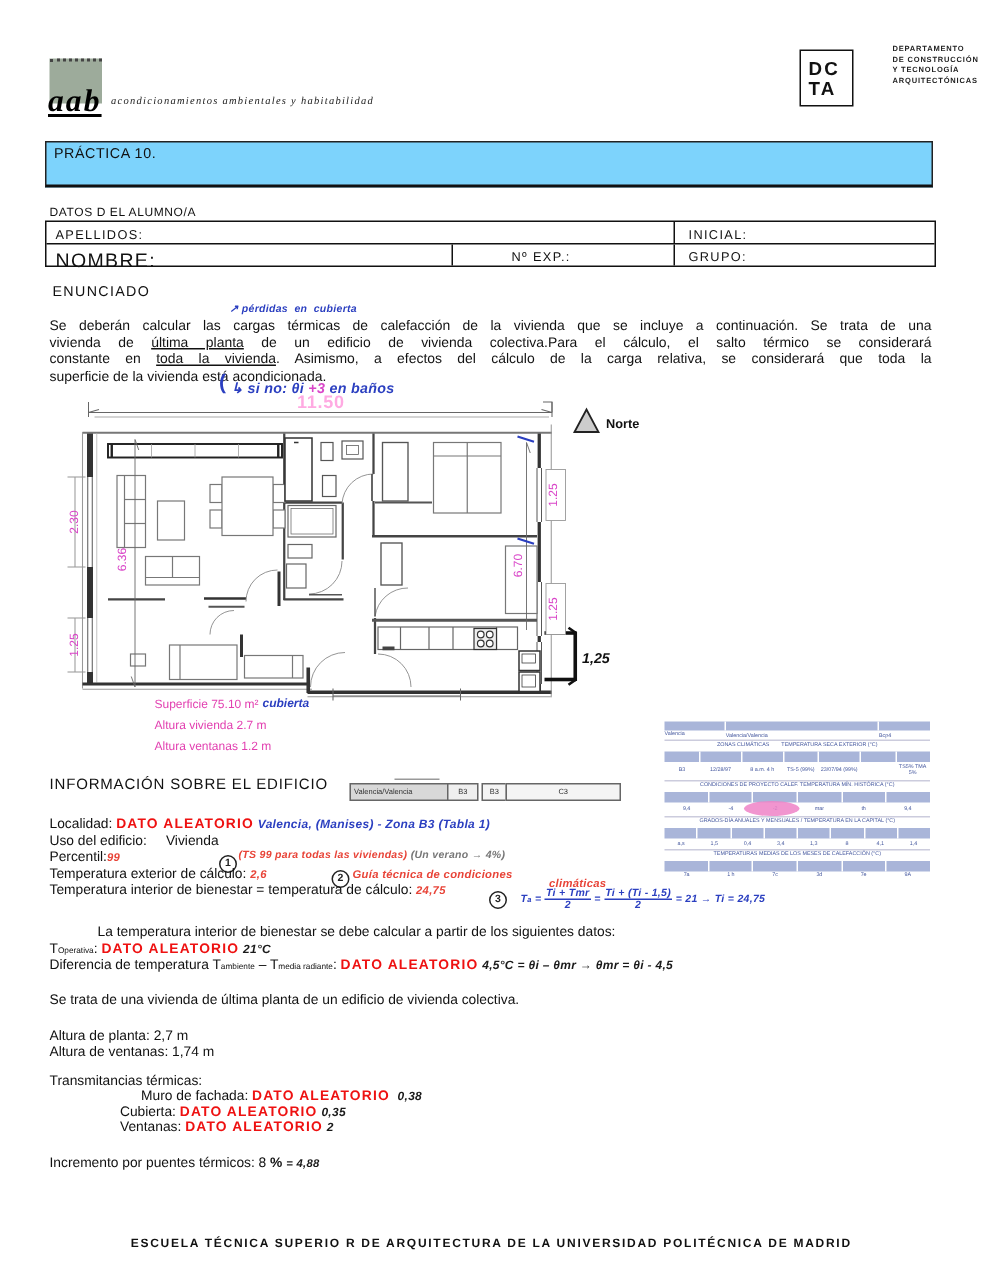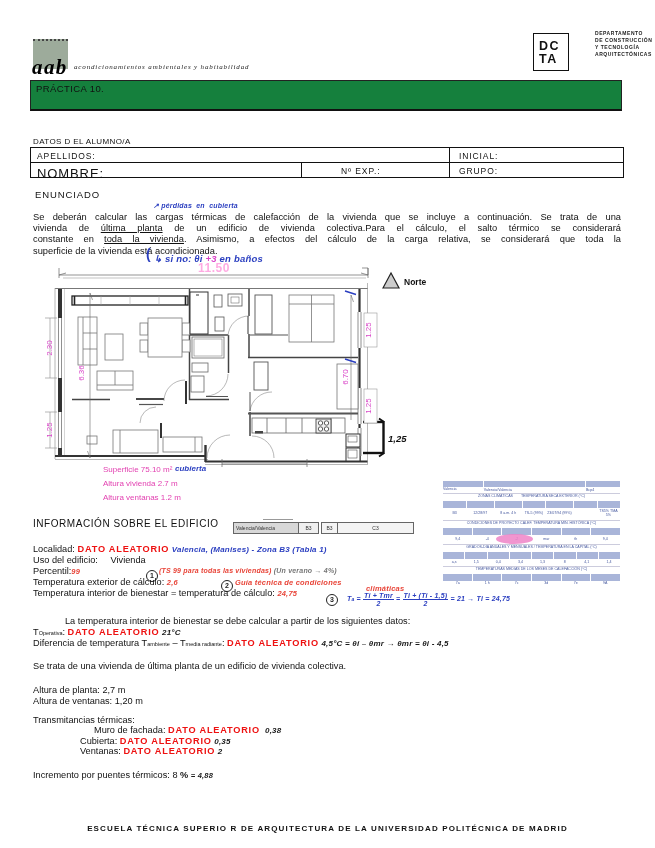--- a/index.html
+++ b/index.html
@@ -12,30 +12,30 @@
   .hwk{color:#1a1a1a;}
   .hw{font-style:italic;font-weight:bold;letter-spacing:0.2px;}
   .circ{width:10px;height:10px;border:1.2px solid #222;border-radius:50%;
         font-size:7px;line-height:10px;text-align:center;color:#222;font-style:normal;font-weight:bold;}
 </style>
 </head>
 <body>
 
 <div class="abs" style="left:33px;top:39px;width:35px;height:28px;background:#9dab9b;border-top:2px dotted #444;"></div>
 
-<div class="abs" style="left:32px;top:55px;font-family:'Liberation Serif',serif;font-style:italic;font-weight:bold;font-size:21px;color:#000;letter-spacing:1.4px;">aab</div>
+<div class="abs" style="left:32px;top:55px;font-family:'Liberation Serif',serif;font-style:italic;font-weight:bold;font-size:21px;color:#000;letter-spacing:1.4px;text-decoration:underline;">aab</div>
 
 <div class="abs" style="left:74px;top:63px;font-family:'Liberation Serif',serif;font-style:italic;font-size:7px;color:#222;letter-spacing:0.85px;">acondicionamientos ambientales y habitabilidad</div>
 
 <div class="abs" style="left:533px;top:33px;width:34px;height:36px;border:1.6px solid #111;"></div>
 <div class="abs" style="left:539px;top:40px;font-size:12.5px;font-weight:bold;letter-spacing:1.5px;line-height:12.5px;color:#111;">DC<br>TA</div>
 
 <div class="abs" style="left:595px;top:30px;font-size:5px;font-weight:bold;letter-spacing:0.55px;line-height:6.9px;color:#222;">DEPARTAMENTO<br>DE CONSTRUCCIÓN<br>Y TECNOLOGÍA<br>ARQUITECTÓNICAS</div>
 
-<div class="abs" style="left:30px;top:80px;width:590px;height:28px;background:#15803d;border:1px solid #222;border-bottom:2px solid #111;">
+<div class="abs" style="left:30px;top:94px;width:590px;height:28px;background:#7dd3fc;border:1px solid #222;border-bottom:2px solid #111;">
   <div style="margin:2px 0 0 5px;font-size:9.5px;letter-spacing:0.4px;">PRÁCTICA 10.</div>
 </div>
 
 <div class="abs" style="left:33px;top:137px;font-size:8px;letter-spacing:0.4px;">DATOS D EL ALUMNO/A</div>
 
 <div class="abs" style="left:30px;top:147px;width:592px;height:29px;border:1px solid #111;">
   <div style="position:absolute;left:0;top:0;width:100%;height:14px;border-bottom:1px solid #111;">
     <span style="position:absolute;left:6px;top:3px;font-size:8.5px;letter-spacing:0.9px;">APELLIDOS:</span>
     <span style="position:absolute;left:418px;top:0;width:0;height:14px;border-left:1px solid #111;"></span>
     <span style="position:absolute;left:428px;top:3px;font-size:8.5px;letter-spacing:0.9px;">INICIAL:</span>
@@ -414,21 +414,21 @@
   = 21 → Ti = 24,75
 </div>
 
 <div class="abs" style="left:33px;top:616px;font-size:9.2px;padding-left:32px;">La temperatura interior de bienestar se debe calcular a partir de los siguientes datos:</div>
 <div class="abs" style="left:33px;top:627px;font-size:9.2px;">T<span style="font-size:5.5px;">Operativa</span>: <span class="red">DATO ALEATORIO</span> <span class="hw hwk" style="font-size:8px;">21°C</span></div>
 <div class="abs" style="left:33px;top:638px;font-size:9.2px;">Diferencia de temperatura T<span style="font-size:5.5px;">ambiente</span> – T<span style="font-size:5.5px;">media radiante</span>: <span class="red">DATO ALEATORIO</span> <span class="hw hwk" style="font-size:8px;">4,5°C = θi – θmr → θmr = θi - 4,5</span></div>
 
 <div class="abs" style="left:33px;top:661px;font-size:9.2px;">Se trata de una vivienda de última planta de un edificio de vivienda colectiva.</div>
 
 <div class="abs" style="left:33px;top:685px;font-size:9.2px;">Altura de planta: 2,7 m</div>
-<div class="abs" style="left:33px;top:696px;font-size:9.2px;">Altura de ventanas: 1,20 m</div>
+<div class="abs" style="left:33px;top:696px;font-size:9.2px;">Altura de ventanas: 1,74 m</div>
 
 <div class="abs" style="left:33px;top:715px;font-size:9.2px;">Transmitancias térmicas:</div>
 <div class="abs" style="left:74px;top:725px;font-size:9.2px;padding-left:20px;">Muro de fachada: <span class="red">DATO ALEATORIO</span>&nbsp;&nbsp;<span class="hw hwk" style="font-size:8px;">0,38</span></div>
 <div class="abs" style="left:80px;top:736px;font-size:9.2px;">Cubierta: <span class="red">DATO ALEATORIO</span> <span class="hw hwk" style="font-size:8px;">0,35</span></div>
 <div class="abs" style="left:80px;top:746px;font-size:9.2px;">Ventanas: <span class="red">DATO ALEATORIO</span> <span class="hw hwk" style="font-size:8px;">2</span></div>
 
 <div class="abs" style="left:33px;top:770px;font-size:9.2px;">Incremento por puentes térmicos: 8 <b>%</b> <span class="hw hwk" style="font-size:7.5px;">= 4,88</span></div>
 
 <div class="abs" style="left:443px;top:481px;width:177px;font-size:3.6px;color:#44579e;line-height:1;">
   <div style="display:flex;height:6px;background:#a9b5d9;">

